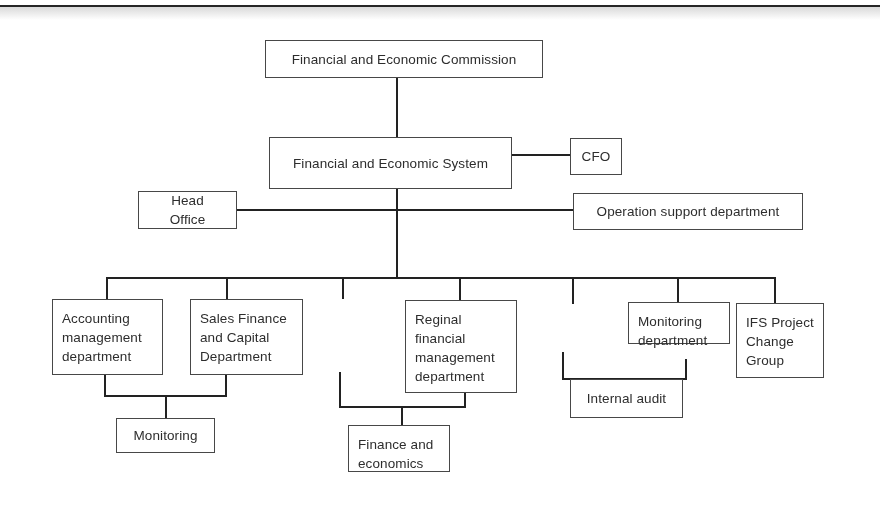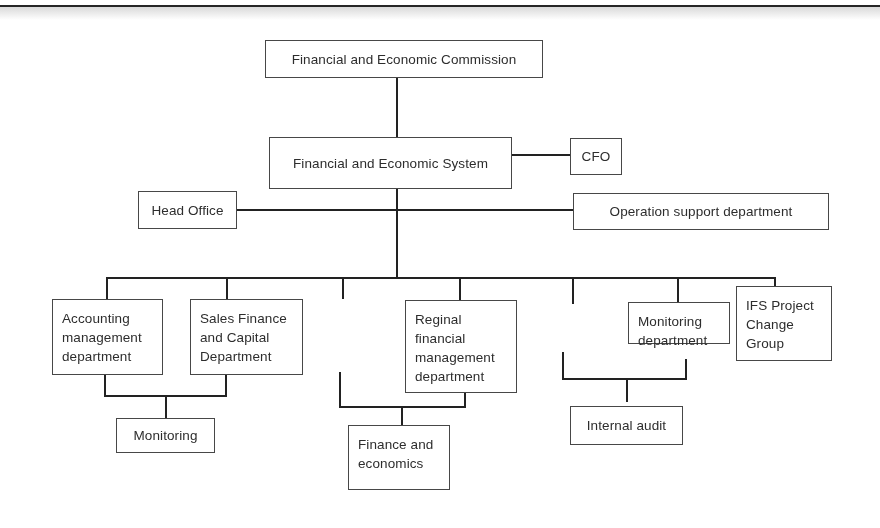--- a/index.html
+++ b/index.html
@@ -12,21 +12,21 @@
     color:var(--text); overflow:hidden;
   }
   .top-rule{position:absolute;left:0;top:5px;width:880px;height:2px;background:#262626;}
   .top-shade{position:absolute;left:0;top:7px;width:880px;height:13px;
     background:linear-gradient(to bottom,rgba(120,120,120,0.28),rgba(255,255,255,0));}
   .node{
     position:absolute; box-sizing:border-box;
     border:1.5px solid var(--box-border); background:#fff;
     font-size:13.5px; line-height:19px; letter-spacing:0.1px;
   }
-  .node.center{display:flex;align-items:center;justify-content:center;text-align:center;padding:2px 4px;}
+  .node.center{display:flex;align-items:center;justify-content:center;text-align:center;padding:2px 13px;}
   .node.left{padding:9px 6px 6px 9px;text-align:left;}
   .edge{position:absolute;background:var(--line);}
 </style>
 </head>
 <body>
 
 <div id="canvas">
   <div class="top-rule"></div>
   <div class="top-shade"></div>
 
@@ -51,22 +51,22 @@
     <div class="edge" style="left: 339px; top: 406px; width: 127px; height: 2px;"></div>
     <div class="edge" style="left: 401px; top: 406px; width: 2px; height: 20px;"></div>
     <div class="edge" style="left: 562px; top: 352px; width: 2px; height: 28px;"></div>
     <div class="edge" style="left: 685px; top: 359px; width: 2px; height: 21px;"></div>
     <div class="edge" style="left: 562px; top: 378px; width: 125px; height: 2px;"></div>
     <div class="edge" style="left: 626px; top: 378px; width: 2px; height: 24px;"></div>
     <div class="node center" style="left: 265px; top: 40px; width: 278px; height: 38px;">Financial and Economic Commission</div>
     <div class="node center" style="left: 269px; top: 137px; width: 243px; height: 52px;">Financial and Economic System</div>
     <div class="node center" style="left: 138px; top: 191px; width: 99px; height: 38px;">Head Office</div>
     <div class="node center" style="left: 570px; top: 138px; width: 52px; height: 37px;">CFO</div>
-    <div class="node center" style="left: 573px; top: 193px; width: 256px; height: 37px;">Operation support department</div>
+    <div class="node center" style="left: 573px; top: 193px; width: 230px; height: 37px;">Operation support department</div>
     <div class="node left" style="left: 52px; top: 299px; width: 111px; height: 76px;">Accounting management department</div>
     <div class="node left" style="left: 170px; top: 299px; width: 113px; height: 76px; margin-left: 20px;">Sales Finance and Capital Department</div>
     <div class="node left" style="left: 405px; top: 300px; width: 112px; height: 93px;">Reginal financial management department</div>
     <div class="node left" style="left: 628px; top: 302px; width: 102px; height: 42px;">Monitoring department</div>
-    <div class="node left" style="left: 736px; top: 286px; width: 96px; height: 75px;">IFS Project Change Group</div>
+    <div class="node left" style="left: 736px; top: 303px; width: 88px; height: 75px;">IFS Project Change Group</div>
     <div class="node center" style="left: 116px; top: 418px; width: 99px; height: 35px;">Monitoring</div>
-    <div class="node left" style="left: 348px; top: 425px; width: 102px; height: 65px;">Finance and economics</div>
-    <div class="node center" style="left: 570px; top: 406px; width: 113px; height: 39px;">Internal audit</div>
+    <div class="node left" style="left: 348px; top: 425px; width: 102px; height: 47px;">Finance and economics</div>
+    <div class="node center" style="left: 570px; top: 379px; width: 113px; height: 39px;">Internal audit</div>
   </div>
 
 </body></html>

